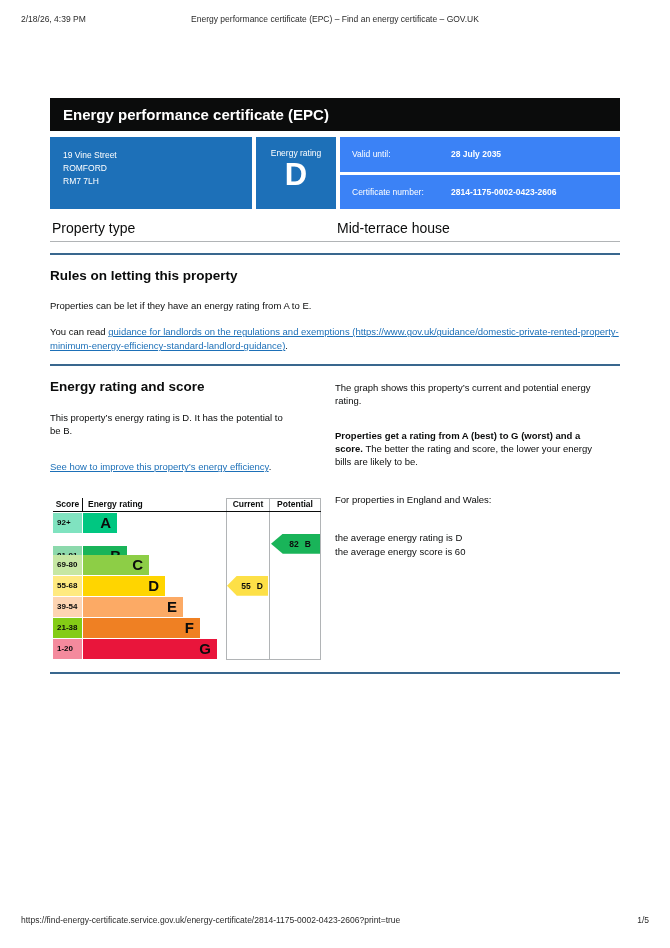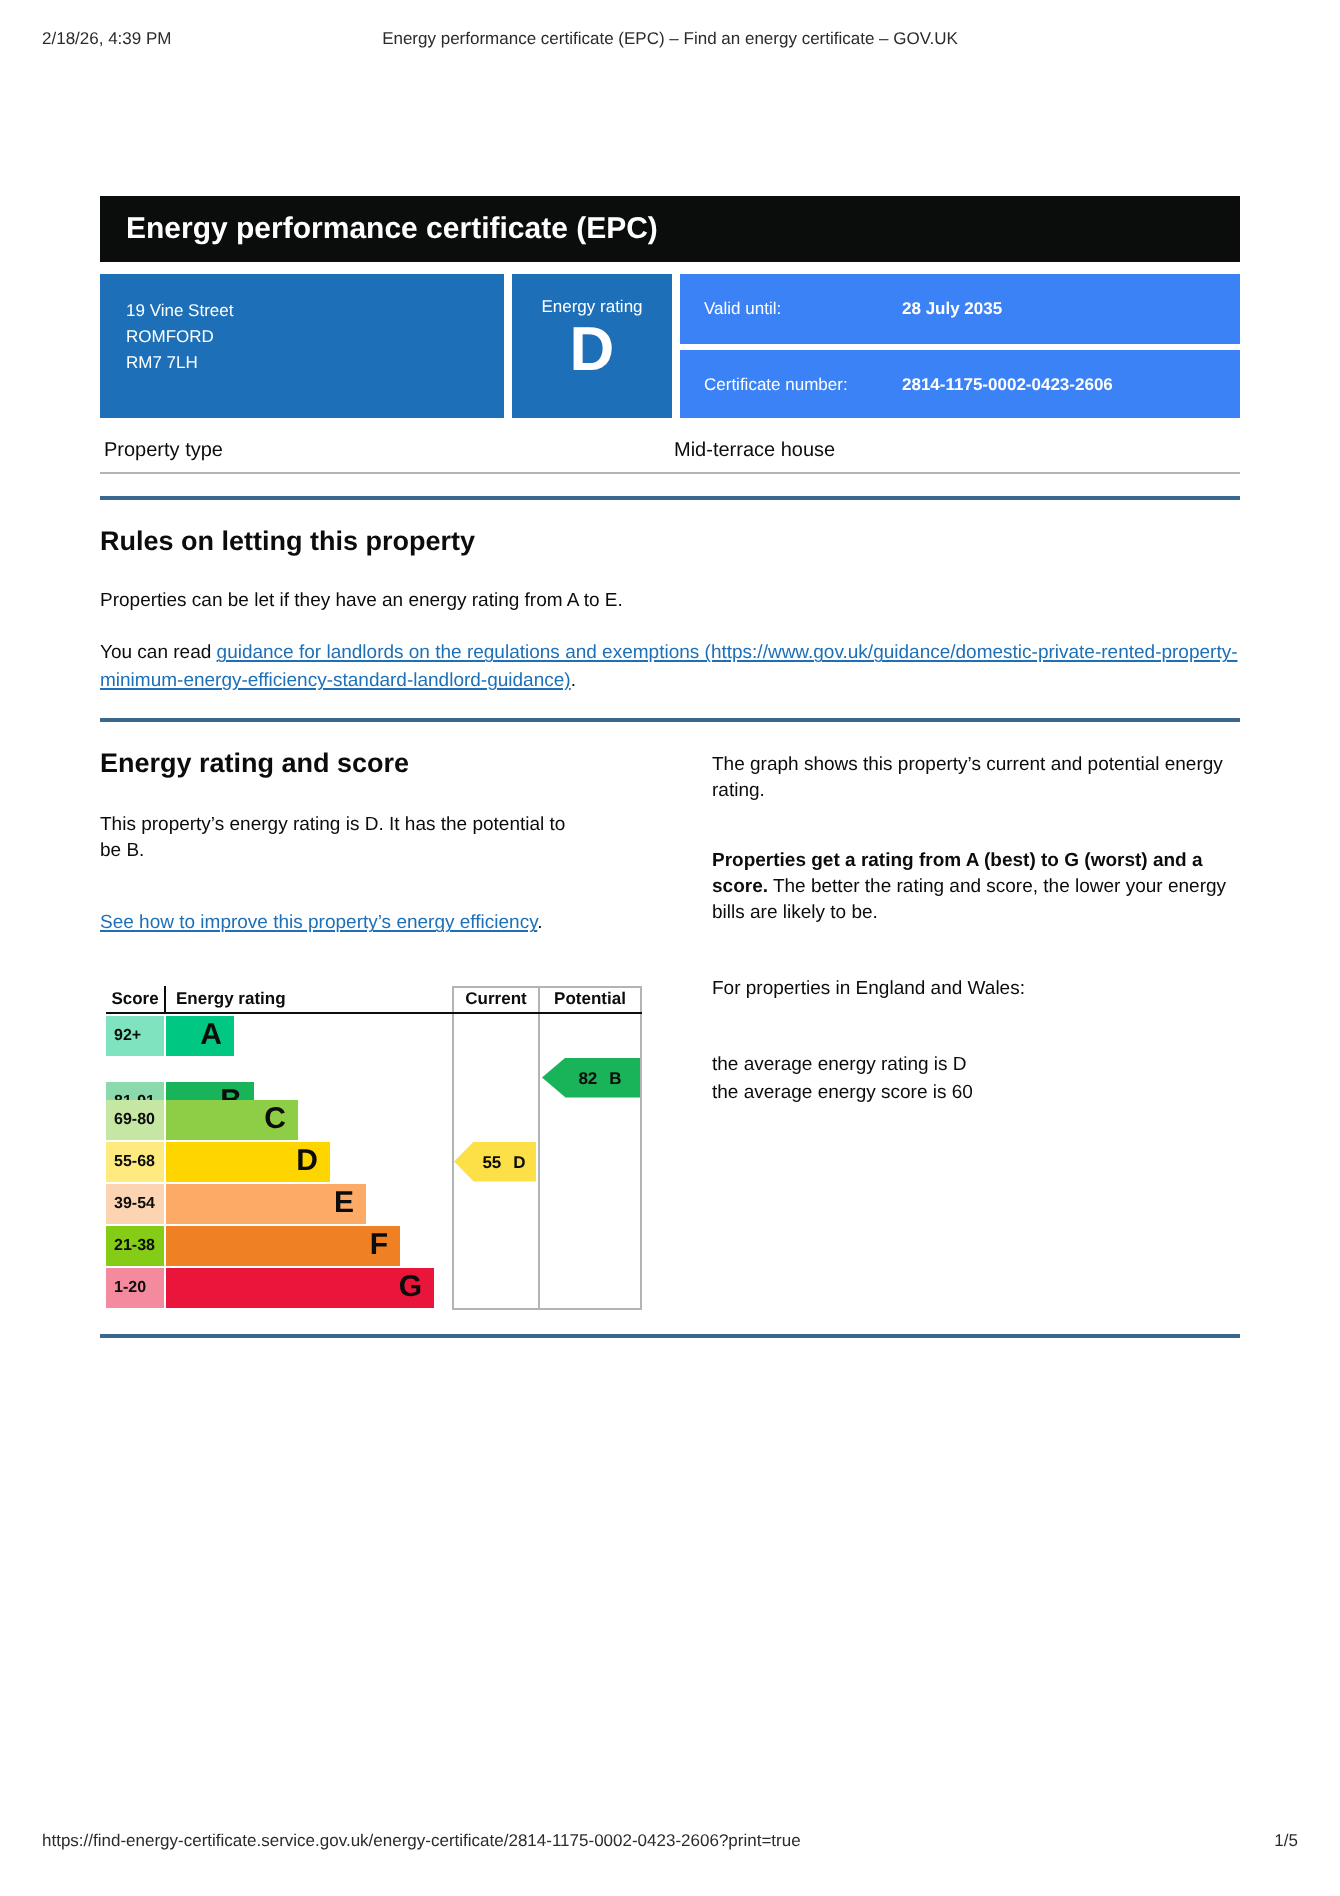--- a/index.html
+++ b/index.html
@@ -28,38 +28,38 @@
   .sb-address { background:#1d70b8; color:#fff; width:202px; padding:12px 8px 0 13px; font-size:8.5px; line-height:1.55; }
   .sb-rating { background:#1d70b8; color:#fff; width:80px; text-align:center; padding-top:11px; }
   .sb-rating-label { font-size:8.5px; }
   .sb-rating-letter { font-size:31px; font-weight:bold; line-height:1; margin-top:1px; }
   .sb-details { flex:1; display:flex; flex-direction:column; gap:3px; }
   .sb-row { background:#3b82f6; color:#fff; flex:1; display:flex; align-items:center; padding-left:12px; font-size:8.5px; }
   .sb-label { width:99px; }
   .sb-value { font-weight:bold; }
 
   
-  .prop-table { margin-top:5px; font-size:10px; }
+  .prop-table { margin-top:5px; font-size:14px; }
   .prop-row { display:flex; padding:6px 2px 5px 2px; border-bottom:1px solid #b1b4b6; }
   .prop-label { width:285px; }
 
   hr.section-break { border:none; border-top:2px solid #39678e; margin:11px 0 0 0; }
 
   .section-heading { font-size:13.5px; font-weight:bold; margin:0; }
   .rules { margin-top:13px; }
   .rules .p1 { font-size:9.5px; margin:16px 0 0 0; line-height:1.4; }
   .rules .p2 { font-size:9.5px; margin:13px 0 0 0; line-height:1.45; width:570px; }
   .hr2 { margin-top:21px; }
 
   
   .columns { display:flex; margin-top:13px; }
   .col-left { width:285px; }
   .col-left .lead { font-size:9.5px; width:240px; margin:17px 0 0 0; line-height:1.4; }
   .col-left .link-p { font-size:9.5px; width:245px; margin:23px 0 0 0; line-height:1.4; }
-  .col-right { width:264px; margin-left:21px; font-size:9.5px; line-height:1.38; }
+  .col-right { width:264px; font-size:9.5px; line-height:1.38; }
   .col-right .rp1 { margin:2px 0 0 0; }
   .col-right .rp2 { margin:22px 0 0 0; }
   .col-right .rp3 { margin:25px 0 0 0; }
   .right-list { list-style:none; margin:25px 0 0 0; padding:0; }
 
   
   .chart { position:relative; width:268px; height:163px; margin-top:24px; margin-left:3px; }
   .col-box { position:absolute; top:0; height:162px; border:1px solid #b1b4b6; background:#fff; }
   .col-box.current-col   { left:173px; width:44px; }
   .col-box.potential-col { left:216px; width:52px; }

